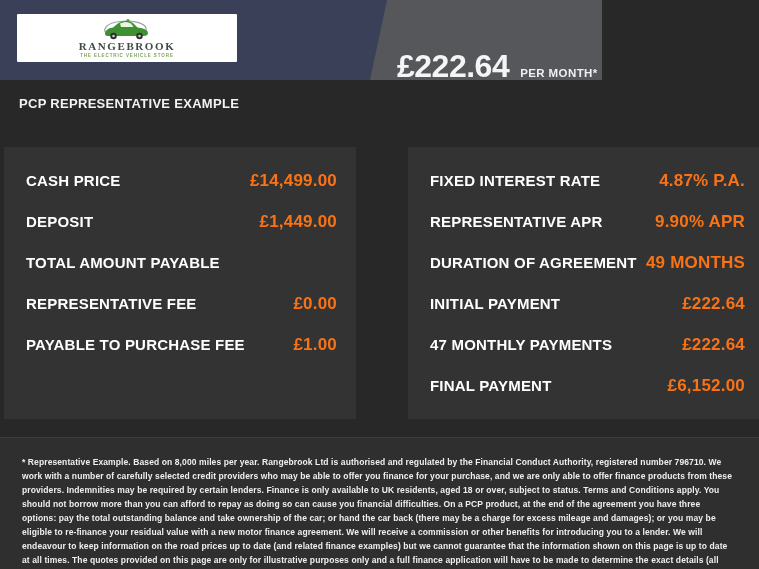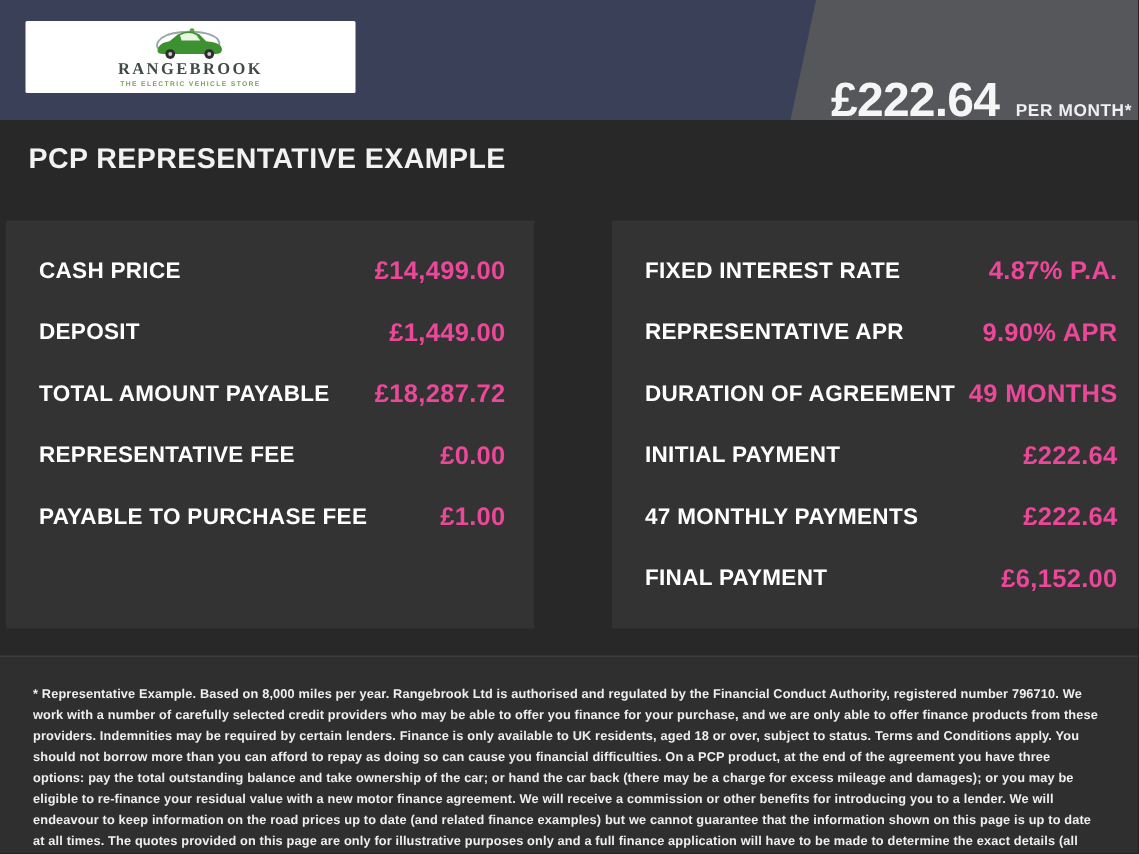--- a/index.html
+++ b/index.html
@@ -1,21 +1,21 @@
 <!DOCTYPE html>
 <html><head>
 <meta charset="utf-8">
 <style>
   html,body{margin:0;padding:0;background:#1d1d1d;}
   .page{
     position:relative;width:759px;height:569px;overflow:hidden;
     font-family:"Liberation Sans",sans-serif;background:#282828;
   }
   
-  .header-bar{position:absolute;left:0;top:0;width:759px;height:80px;background:#3a4057;text-align:center;}
+  .header-bar{position:absolute;left:0;top:0;width:602px;height:80px;background:#3a4057;text-align:center;}
   .logo-box{
     position:absolute;left:17px;top:14px;width:220px;height:48px;background:#ffffff;
     display:flex;flex-direction:column;align-items:center;justify-content:center;
     border-radius:1px;cursor:pointer;
   }
   .logo-car{display:block;margin-top:1px;}
   .logo-brand{
     font-family:"Liberation Serif",serif;font-weight:bold;font-size:11px;
     letter-spacing:1.6px;color:#3f4b44;line-height:11px;margin-top:1px;
   }
@@ -32,38 +32,38 @@
   .price-block .inner{display:flex;align-items:baseline;margin-top:50px;}
   .price-big{
     font-size:32px;font-weight:bold;color:#f5f5f5;letter-spacing:-0.5px;line-height:32px;
   }
   .price-per{
     font-size:11.5px;font-weight:bold;color:#f0f0f0;letter-spacing:0.4px;margin-left:11px;
   }
   
   .page-title{
     position:absolute;left:19px;top:96px;margin:0;
-    font-size:19px;font-weight:bold;color:#f2f2f2;letter-spacing:0.3px;
+    font-size:13px;font-weight:bold;color:#f2f2f2;letter-spacing:0.3px;
   }
   
   .panel{
     position:absolute;top:147px;height:272px;background:#333333;
     box-sizing:border-box;padding:13px 0;
   }
   .panel-left{left:4px;width:352px;}
   .panel-right{left:408px;width:356px;}
   .fin-row{
     height:41px;display:flex;align-items:center;justify-content:space-between;
     padding:0 19px 0 22px;
   }
   .fin-label{
     font-size:15px;font-weight:bold;color:#ffffff;letter-spacing:0.2px;white-space:nowrap;
   }
   .fin-value{
-    font-size:17px;font-weight:bold;color:#ec4899;letter-spacing:0.2px;white-space:nowrap;
+    font-size:17px;font-weight:bold;color:#f97316;letter-spacing:0.2px;white-space:nowrap;
   }
   
   .footer{
     position:absolute;left:0;top:437px;width:759px;height:132px;
     background:#2f2f2f;border-top:1px solid #3c3c3c;box-sizing:border-box;
   }
   .disclaimer{
     margin:17px 26px 0 22px;font-size:8.5px;font-weight:bold;line-height:14px;
     color:#efefef;letter-spacing:0.1px;
   }
@@ -103,21 +103,20 @@
     <div class="fin-row">
       <span class="fin-label">CASH PRICE</span>
       <span class="fin-value">£14,499.00</span>
     </div>
     <div class="fin-row">
       <span class="fin-label">DEPOSIT</span>
       <span class="fin-value">£1,449.00</span>
     </div>
     <div class="fin-row">
       <span class="fin-label">TOTAL AMOUNT PAYABLE</span>
-      <span class="fin-value">£18,287.72</span>
     </div>
     <div class="fin-row">
       <span class="fin-label">REPRESENTATIVE FEE</span>
       <span class="fin-value">£0.00</span>
     </div>
     <div class="fin-row">
       <span class="fin-label">PAYABLE TO PURCHASE FEE</span>
       <span class="fin-value">£1.00</span>
     </div>
   </div>

